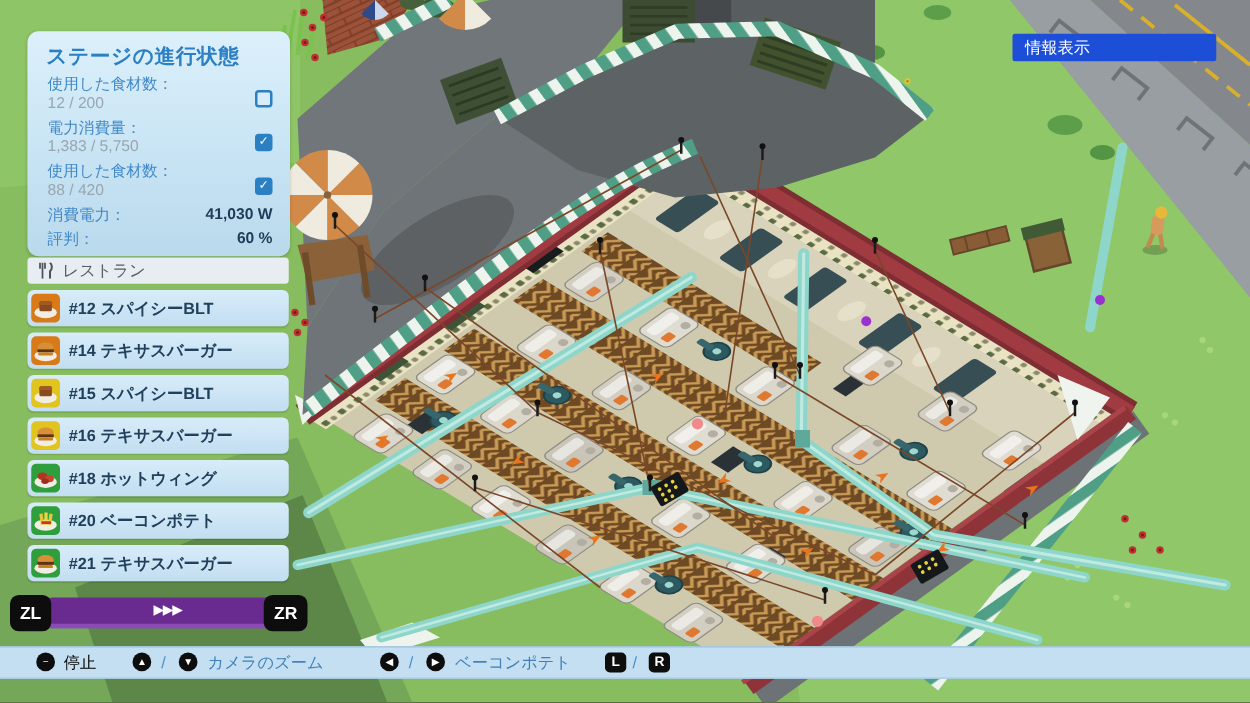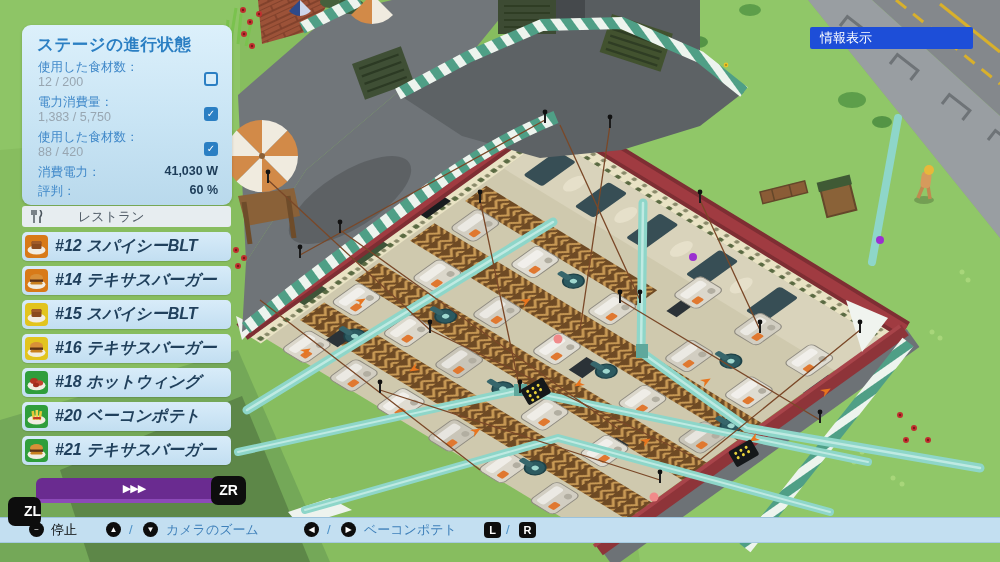--- a/index.html
+++ b/index.html
@@ -16,33 +16,33 @@
   .stat-value{position:absolute;left:16px;font-size:12.5px;color:#98a6b1;}
   .stat-strong{position:absolute;right:14px;font-size:12.5px;font-weight:bold;color:#1d3c58;}
   .cb{position:absolute;right:14px;width:14px;height:14px;border:2px solid #2b7fc3;border-radius:3px;
       background:#d8edf9;box-sizing:border-box;text-align:center;line-height:11px;font-size:10px;color:#fff;}
   .cb.checked{background:#2b7fc3;}
   .cb span{position:relative;top:-1px;font-weight:bold;}
 
   
   .rest{position:absolute;left:22px;top:206px;width:209px;}
   .rest-header{height:21px;background:#e7edf0;border-radius:3px;display:flex;align-items:center;
-               padding-left:8px;color:#55606b;font-size:13px;box-sizing:border-box;gap:28px;}
+               padding-left:8px;color:#55606b;font-size:13px;box-sizing:border-box;}
   .rest-header svg{margin-right:7px;}
   .order{height:29px;margin-top:5px;border-radius:5px;display:flex;align-items:center;
          background:linear-gradient(180deg,#d8ecf9,#c2def1);padding-left:3px;box-sizing:border-box;
          box-shadow:0 1px 1px rgba(0,0,0,.12);}
   .order .ic{width:23px;height:23px;border-radius:4px;margin-right:7px;flex:0 0 auto;}
   .ic-orange{background:#d87a18;} .ic-yellow{background:#e2c41e;} .ic-green{background:#2f9e3c;}
-  .order .lbl{font-size:16px;font-weight:bold;color:#20405c;white-space:nowrap;font-style:italic;}
+  .order .lbl{font-size:13px;font-weight:bold;color:#20405c;white-space:nowrap;}
 
   
   .zkey{position:absolute;width:33px;height:29px;background:#0d0d0d;border-radius:7px;color:#fff;
         font-size:14px;font-weight:bold;text-align:center;line-height:29px;z-index:6;}
-  #zl{left:8px;top:497px;text-align:right;} #zr{left:211px;top:476px;width:35px;}
+  #zl{left:8px;top:476px;} #zr{left:211px;top:476px;width:35px;}
   .speedbar{position:absolute;left:36px;top:478px;width:196px;height:21px;background:#6a2b90;
             border-radius:6px;border-bottom:4px solid #8c4ab8;z-index:5;text-align:center;
             color:#fff;font-size:11px;line-height:21px;letter-spacing:-1px;font-weight:bold;}
 
   
   .info-btn{position:absolute;left:810px;top:27px;width:163px;height:22px;background:#1d4ed8;
             border-radius:2px;color:#fff;font-size:13px;line-height:22px;padding-left:10px;
             box-sizing:border-box;z-index:5;}
 
   

